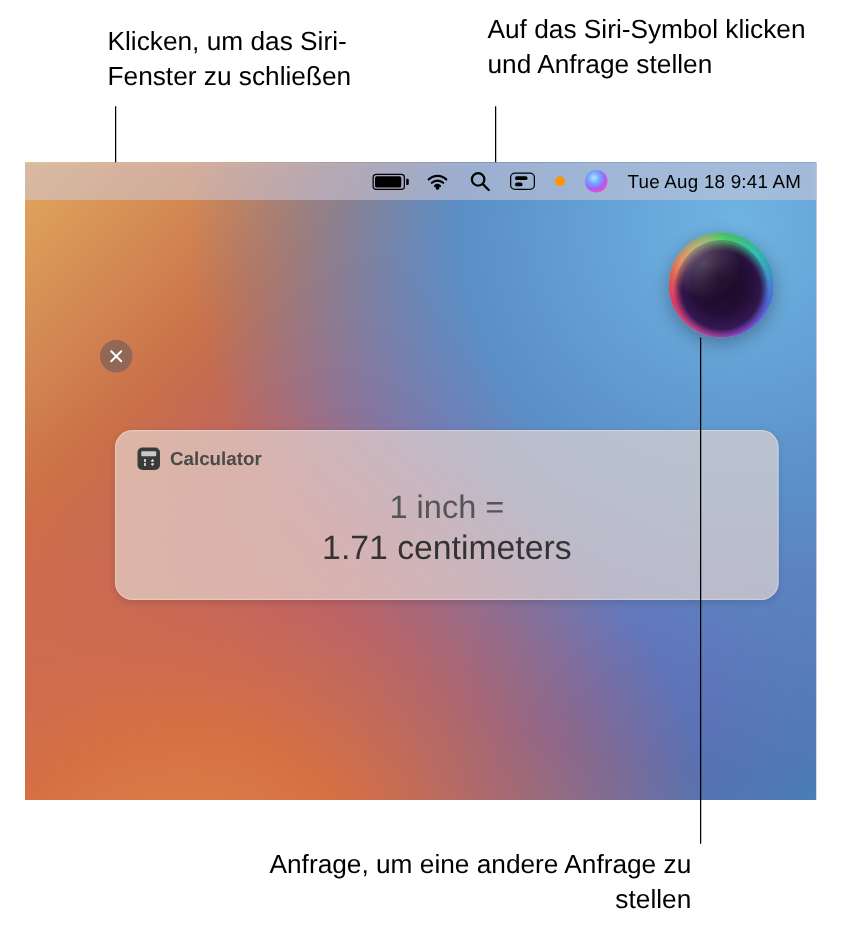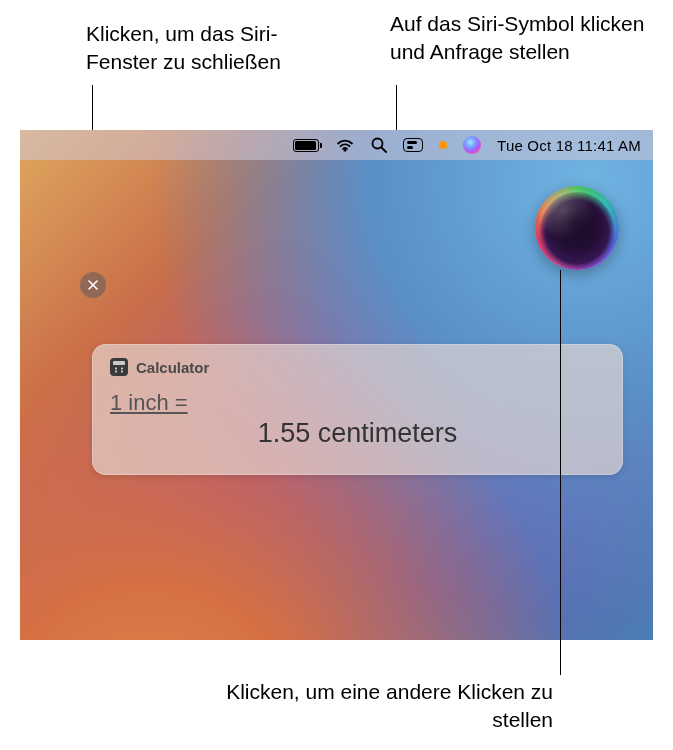--- a/index.html
+++ b/index.html
@@ -174,21 +174,21 @@
   }
   .calc-icon::after {
     content:""; position:absolute;
     left:3px; right:3px; bottom:3px; top:9px;
     background:
       radial-gradient(circle at 25% 25%, #c9c9c9 1px, transparent 1.2px),
       radial-gradient(circle at 75% 25%, #c9c9c9 1px, transparent 1.2px),
       radial-gradient(circle at 25% 75%, #c9c9c9 1px, transparent 1.2px),
       radial-gradient(circle at 75% 75%, #c9c9c9 1px, transparent 1.2px);
   }
-  .res-1 { text-align:left; font-size: 22px; color:#555;text-decoration:underline; }
+  .res-1 { text-align:center; font-size: 26px; color:#555; }
   .res-2 { text-align:center; font-size: 27px; color:#333; font-weight: 500; margin-top:2px; }
 
   
   .siri-orb {
     position: absolute;
     right: 34px; top: 56px;
     width: 84px; height: 84px;
     border-radius: 50%;
     background:
       radial-gradient(circle at 35% 30%, rgba(255,255,255,0.7) 0%, rgba(255,255,255,0) 35%),
@@ -256,38 +256,38 @@
     </span>
     <span class="mi">
       <span class="cc-icon"></span>
     </span>
     <span class="mi">
       <span class="orange-dot"></span>
     </span>
     <span class="mi">
       <span class="siri-menubar"></span>
     </span>
-    <span class="mi dt">Tue Oct 18  11:41 AM</span>
+    <span class="mi dt">Tue Aug 18  9:41 AM</span>
   </div>
 
   <div class="siri-close">
     <svg width="12" height="12" viewBox="0 0 12 12">
       <line x1="2" y1="2" x2="10" y2="10" stroke="#fff" stroke-width="1.6" stroke-linecap="round"></line>
       <line x1="10" y1="2" x2="2" y2="10" stroke="#fff" stroke-width="1.6" stroke-linecap="round"></line>
     </svg>
   </div>
 
 
   <div class="siri-card card-result">
     <div class="calc-header">
       <span class="calc-icon"></span>
       <span>Calculator</span>
     </div>
     <div class="res-1">1 inch =</div>
-    <div class="res-2">1.55 centimeters</div>
+    <div class="res-2">1.71 centimeters</div>
   </div>
 
   <div class="siri-orb"></div>
 
 </div>
 
 <div class="leader-bottom"></div>
-<div class="ann-bottom">Klicken, um eine andere Klicken zu stellen</div>
+<div class="ann-bottom">Anfrage, um eine andere Anfrage zu stellen</div>
 
 </body></html>

